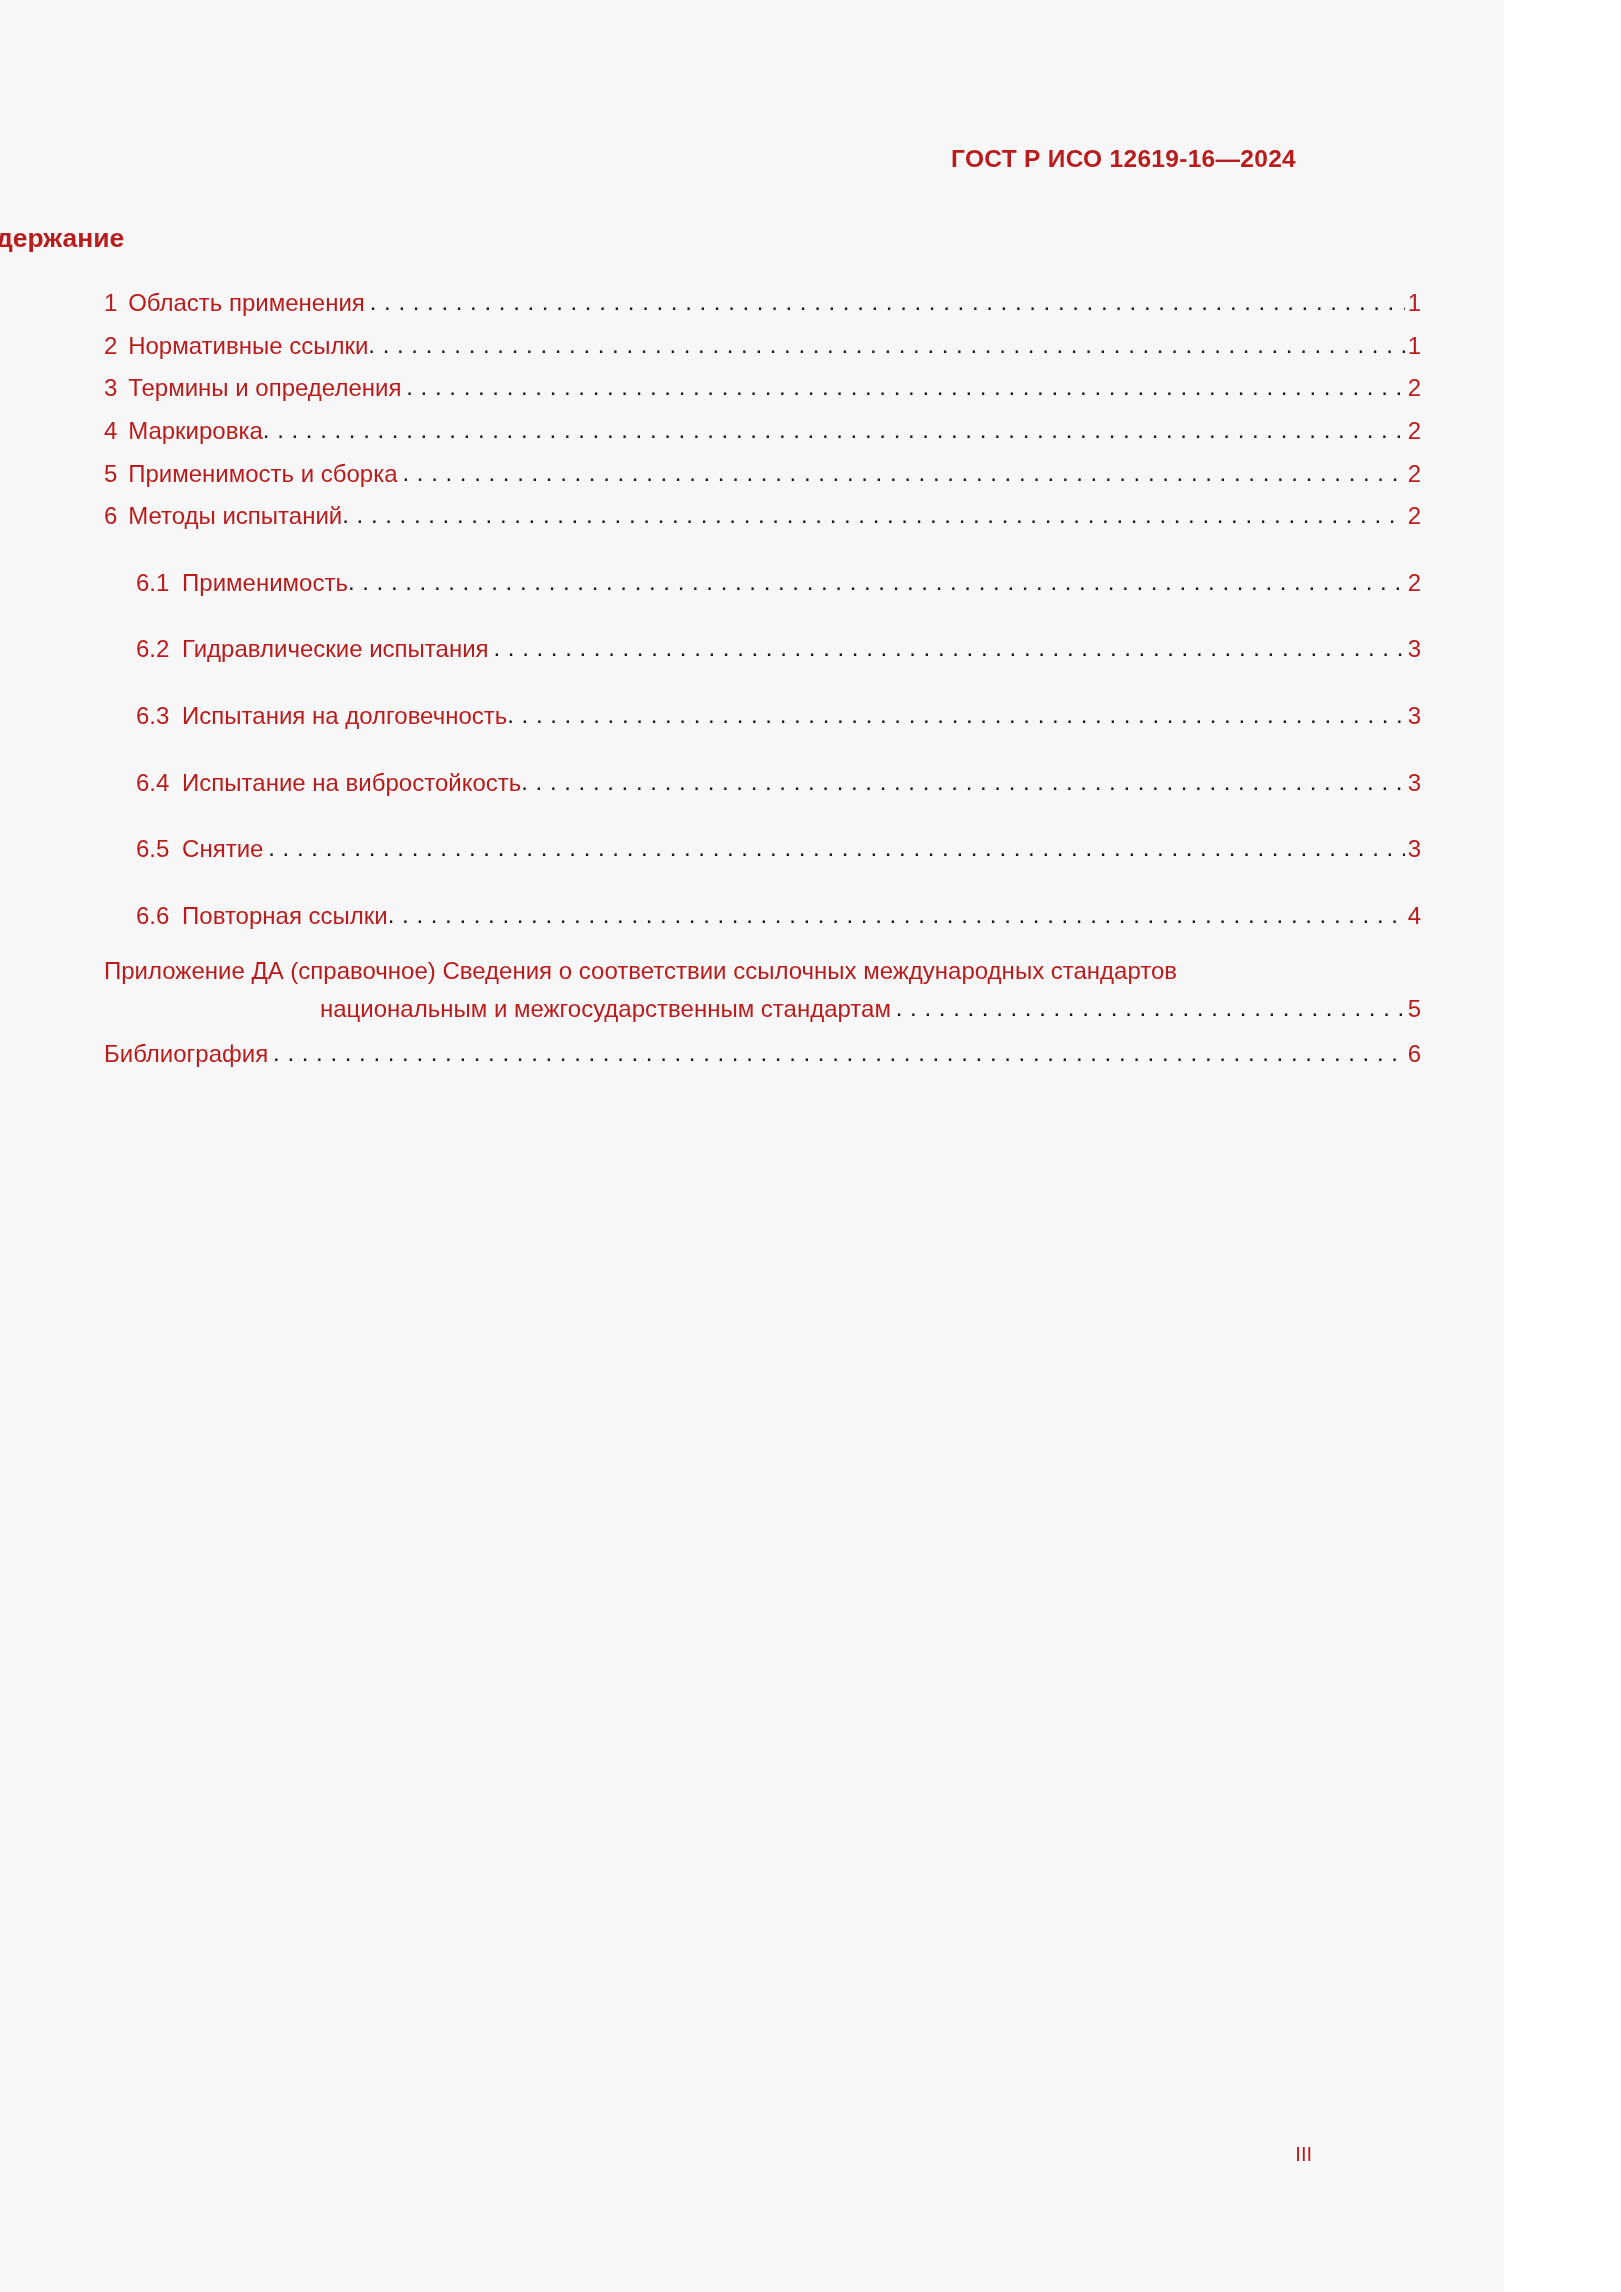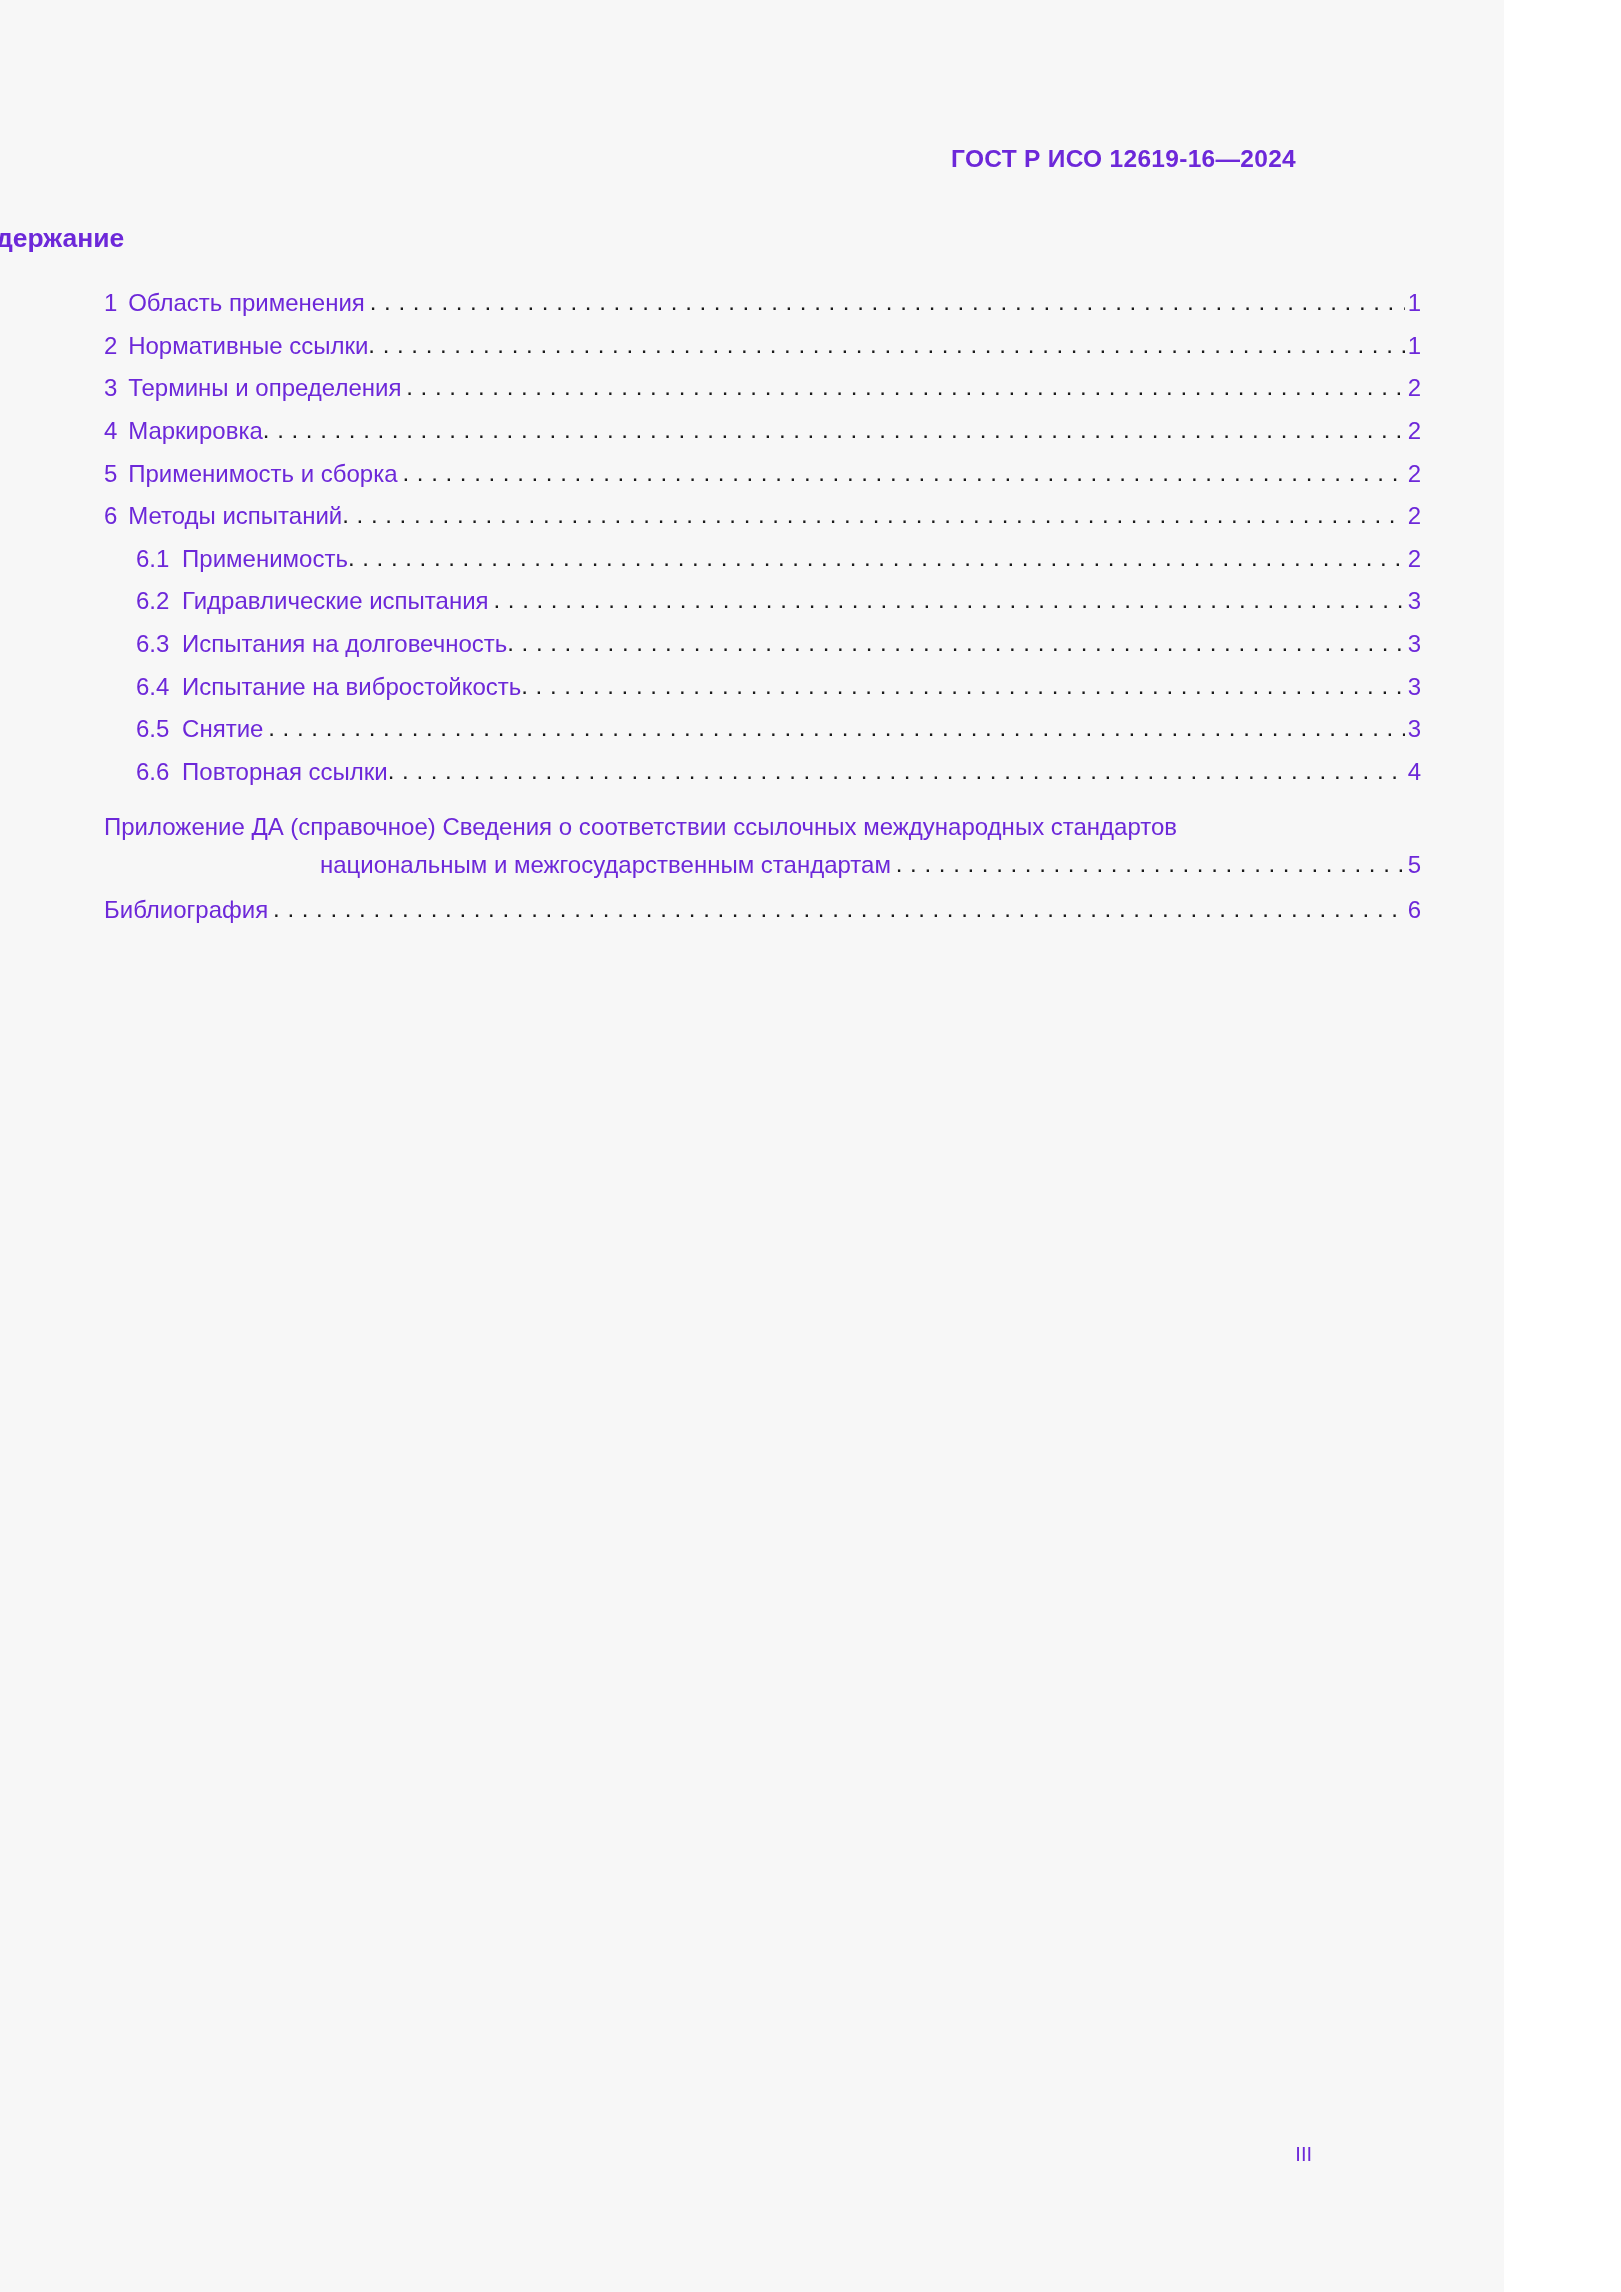--- a/index.html
+++ b/index.html
@@ -6,21 +6,21 @@
     margin: 0;
     padding: 0;
     background: #ffffff;
   }
   .page {
     position: relative;
     width: 1504px;
     height: 2293px;
     background: #f7f7f7;
     font-family: "Liberation Sans", sans-serif;
-    color: #6d28d9;
+    color: #b91c1c;
     box-sizing: border-box;
     overflow: hidden;
   }
   .doc-header {
     position: absolute;
     top: 145px;
     right: 208px;
     font-size: 24.5px;
     font-weight: bold;
     letter-spacing: 0.3px;
@@ -47,20 +47,21 @@
   .toc-row {
     display: flex;
     align-items: baseline;
     font-size: 24px;
     line-height: 1.0;
     padding: 9.3px 0;
     white-space: nowrap;
   }
   .toc-row.level2 {
     padding-left: 32px;
+    margin-top: 24px;
   }
   .toc-num {
     flex: 0 0 auto;
     padding-right: 10.8px;
   }
   .toc-num.sub {
     padding-right: 12.7px;
   }
   .toc-label {
     flex: 0 0 auto;

